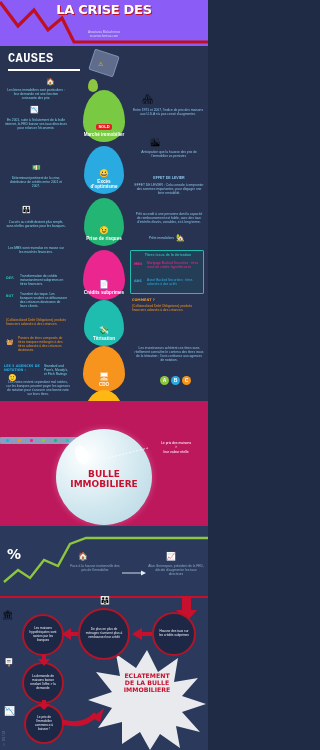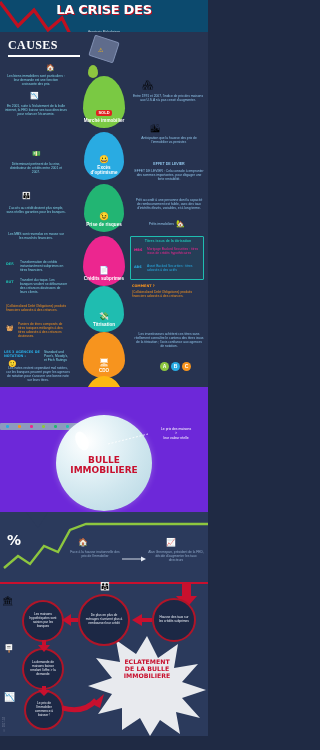--- a/index.html
+++ b/index.html
@@ -5,39 +5,39 @@
   * { margin:0; padding:0; box-sizing:border-box; }
   html,body { width:208px; height:750px; overflow:hidden; }
   body {
     font-family:"Liberation Sans", sans-serif;
     background:#1f2a44;
     position:relative;
   }
   .page { position:relative; width:208px; height:750px; overflow:hidden; }
 
   
-  .header { position:relative; height:32px; background:#0c4a6e; overflow:hidden; }
+  .header { position:relative; height:46px; background:#8b5cf6; overflow:hidden; }
   .header .zigzag { position:absolute; inset:0; }
   .title-main {
     position:absolute; top:4px; left:0; width:208px; text-align:center;
     font-size:13px; font-weight:bold; color:#ffffff; letter-spacing:-0.3px;
     line-height:11px; text-shadow:1px 1px 0 #c01020;
     font-family:"DejaVu Sans", sans-serif;
   }
   .title-sub {
     position:absolute; top:30px; left:0; width:208px; text-align:center;
     font-size:3.2px; color:#d8dbe6; line-height:4.2px;
   }
 
   
   .causes { position:relative; height:355px; background:#273350; overflow:hidden; }
   .causes-title {
     position:absolute; top:6px; left:8px;
     font-size:12px; font-weight:bold; color:#ffffff; letter-spacing:0.4px;
-    font-family:Liberation Serif, serif;
+    font-family:Liberation Mono, monospace;
   }
   .causes-rule { position:absolute; top:23px; left:8px; width:72px; height:1.6px; background:#ffffff; }
 
   
   .drop {
     position:absolute; left:50%; transform:translateX(-50%);
     border-radius:50% 50% 50% 50% / 62% 62% 38% 38%;
     display:flex; flex-direction:column; align-items:center; justify-content:flex-end;
     text-align:center; color:#fff;
   }
@@ -64,21 +64,21 @@
   .hd { font-weight:bold; font-size:3.6px; }
 
   .lbl-tag {
     position:absolute; font-size:3.4px; font-weight:bold;
     font-family:"DejaVu Sans", sans-serif;
   }
 
   .panel { position:absolute; border:1px solid; border-radius:1px; }
 
   
-  .bubble-sec { position:relative; height:125px; background:#6d28d9; overflow:hidden; }
+  .bubble-sec { position:relative; height:125px; background:#be185d; overflow:hidden; }
   .bubble {
     position:absolute; left:50%; top:28px; transform:translateX(-50%);
     width:96px; height:96px; border-radius:50%;
     background:radial-gradient(circle at 32% 28%, #ffffff 0%, #e8f4f8 26%, #cfe6ee 58%, #b4d6e2 100%);
     box-shadow:0 0 6px rgba(255,255,255,0.25);
   }
   .bubble-gloss {
     position:absolute; left:20px; top:16px; width:12px; height:20px;
     background:rgba(255,255,255,0.85); border-radius:50%; transform:rotate(-25deg);
   }

